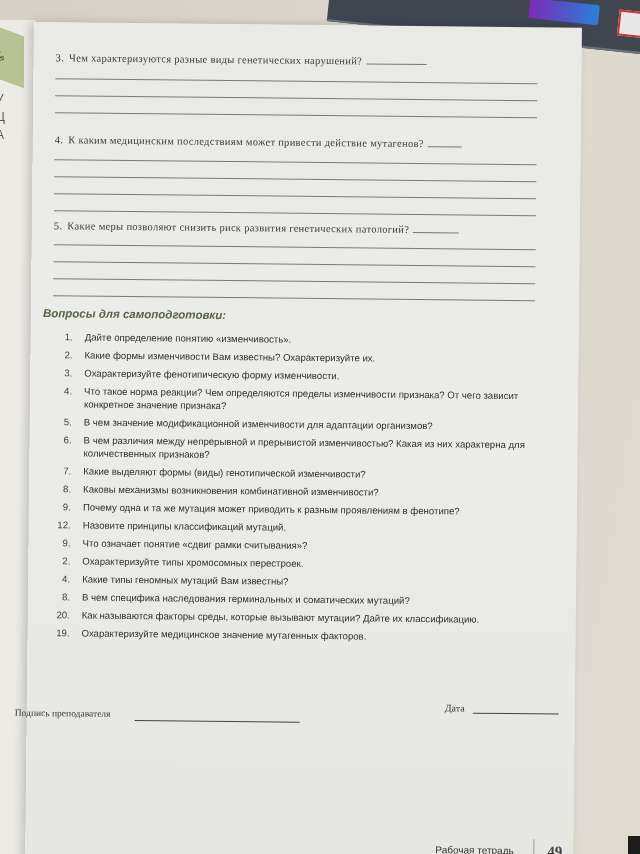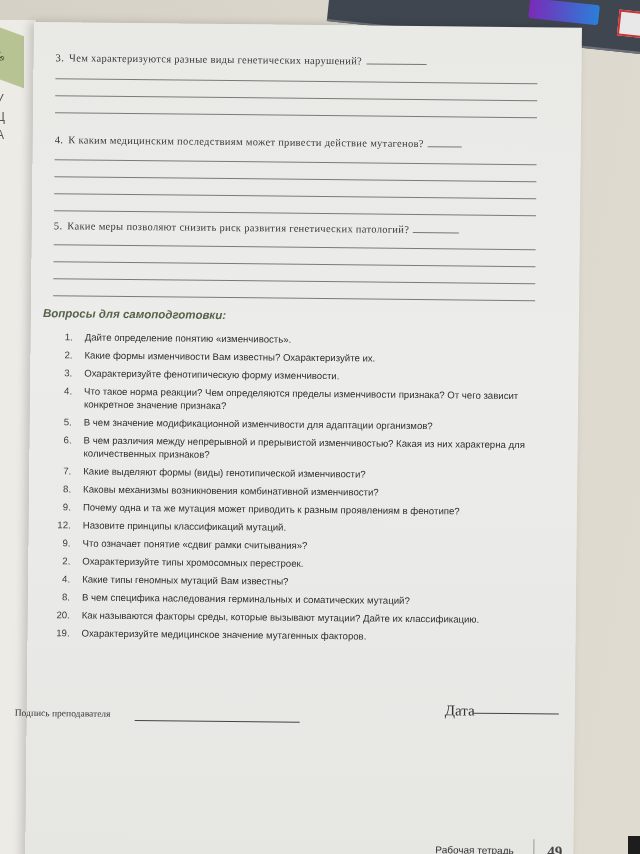--- a/index.html
+++ b/index.html
@@ -82,21 +82,21 @@
   }
   .q-item .qnum { width: 28px; text-align: right; padding-right: 12px; color: #3d3d3d; flex: none; }
   .q-item .qtext { flex: 1; }
   .sig-label {
     position: absolute; left: -12px; top: 686px; font-size: 9.5px; color: #333;
   }
   .sig-line {
     position: absolute; left: 108px; top: 697px; width: 165px; border-top: 1px solid #444;
   }
   .date-label {
-    position: absolute; left: 418px; top: 676px; font-size: 15px; color: #333;
+    position: absolute; left: 418px; top: 676px; font-size: 10px; color: #333;
   }
   .date-line {
     position: absolute; left: 446px; top: 686px; width: 86px; border-top: 1px solid #444;
   }
   .footer-book {
     position: absolute; left: 410px; top: 818px; font-size: 10px; color: #333;
   }
   .footer-sep {
     position: absolute; left: 508px; top: 812px; height: 18px; border-left: 1px solid #999;
   }

